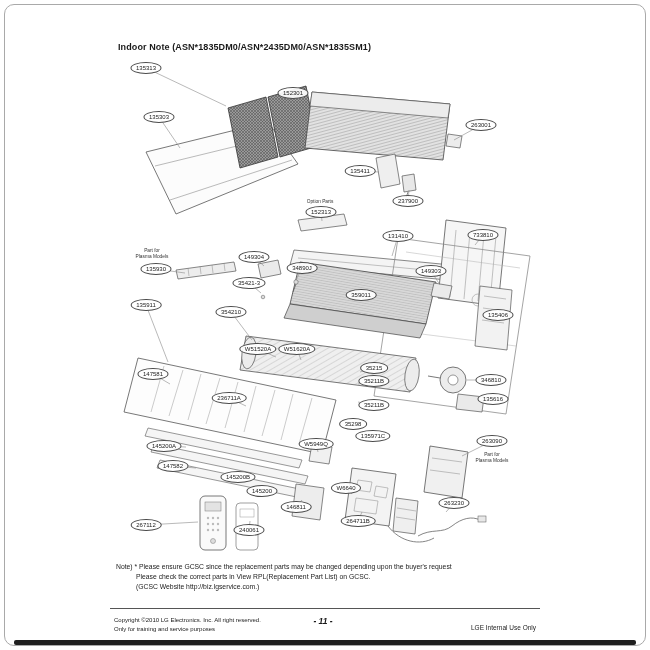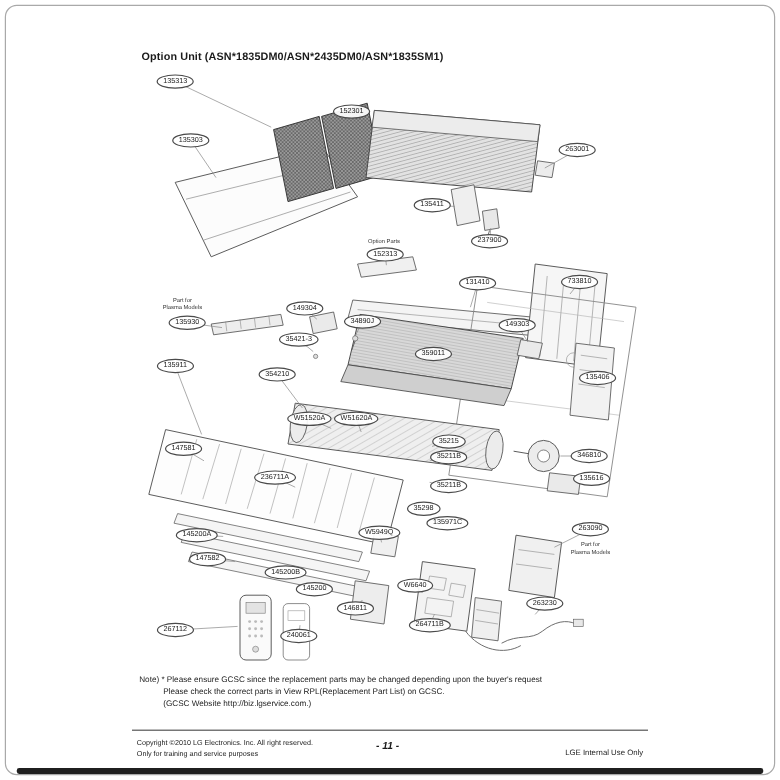--- a/index.html
+++ b/index.html
@@ -18,21 +18,21 @@
   .footer-rule{position:absolute;left:110px;right:110px;top:608px;border-top:1px solid #555}
   .page-num{position:absolute;left:0;right:4px;top:616px;text-align:center;font-size:8.5px;font-weight:bold;font-style:italic}
   .footer-left{position:absolute;left:114px;top:616px;font-size:6px;line-height:8.5px;color:#222}
   .footer-right{position:absolute;right:114px;top:624px;font-size:6.5px;color:#222}
 </style>
 </head>
 <body>
 
 <div class="page-border"></div>
 
-<div class="title">Option Unit (ASN*1835DM0/ASN*2435DM0/ASN*1835SM1)</div>
+<div class="title">Indoor Note (ASN*1835DM0/ASN*2435DM0/ASN*1835SM1)</div>
 
 <svg class="diagram-svg" viewBox="0 0 650 650">
   <defs>
     <pattern id="p-mesh" width="3" height="3" patternUnits="userSpaceOnUse">
       <rect width="3" height="3" fill="#9a9a9a"></rect>
       <path d="M0,0 L3,3 M3,0 L0,3" stroke="#4e4e4e" stroke-width="0.5"></path>
     </pattern>
     <pattern id="p-grille" width="3" height="3" patternUnits="userSpaceOnUse" patternTransform="rotate(75)">
       <rect width="3" height="3" fill="#e2e2e2"></rect>
       <line x1="0" y1="0" x2="0" y2="3" stroke="#7a7a7a" stroke-width="0.7"></line>

